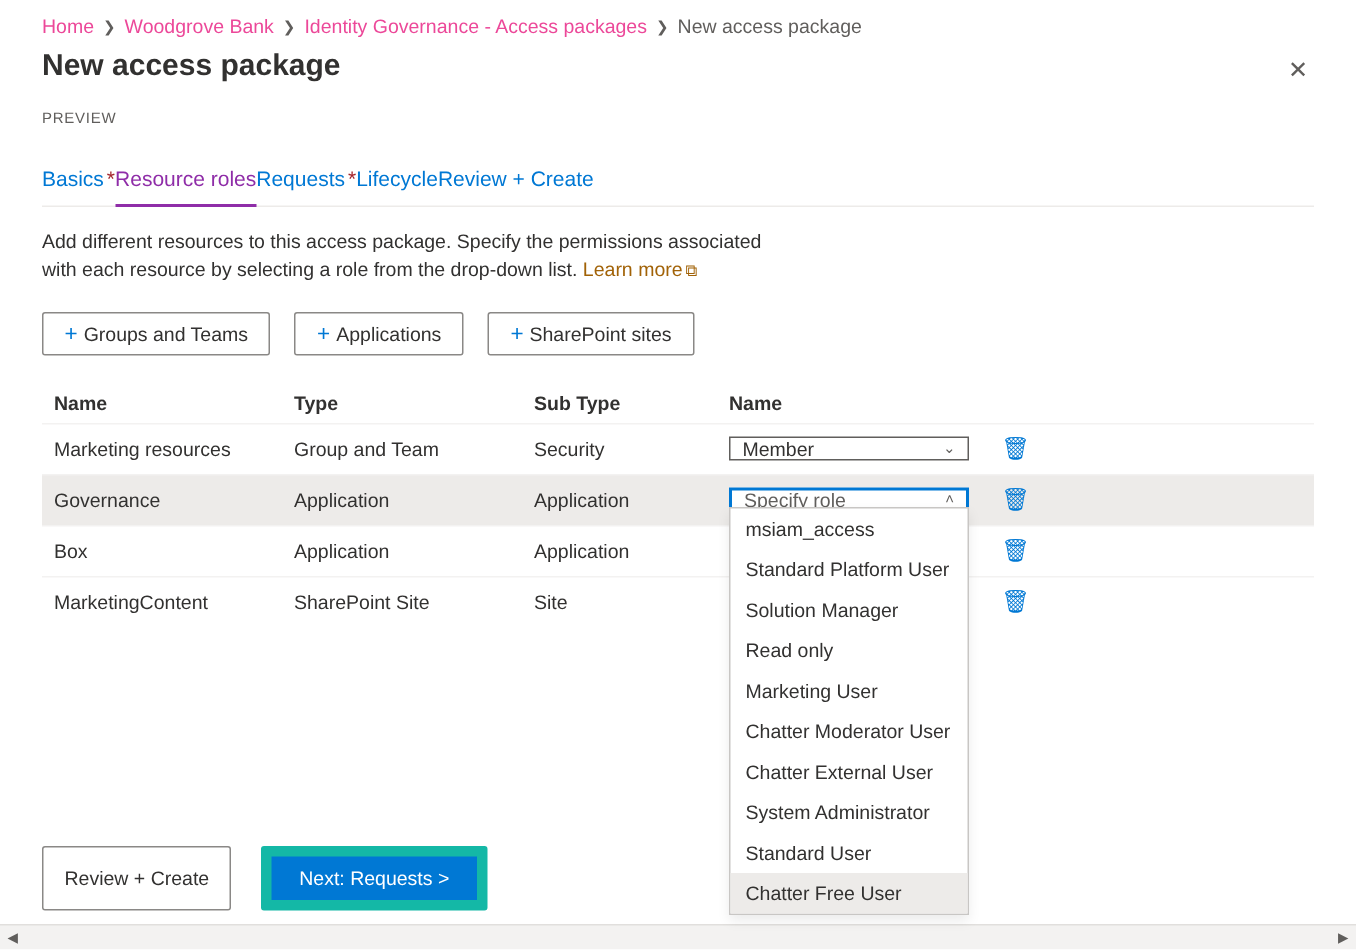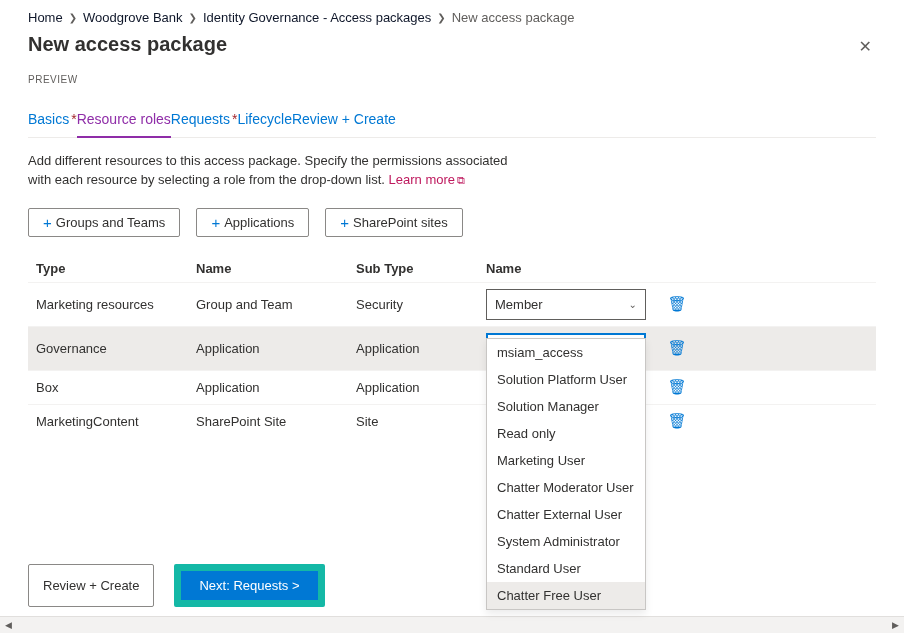--- a/index.html
+++ b/index.html
@@ -13,21 +13,21 @@
   overflow: hidden;
   position: relative;
 }
 .breadcrumb {
   padding: 10px 28px 6px 28px;
   font-size: 13px;
   display: flex;
   align-items: center;
   flex-wrap: wrap;
 }
-.breadcrumb a { color: #0f172a; text-decoration: none; cursor: pointer; }
+.breadcrumb a { color: #ec4899; text-decoration: none; cursor: pointer; }
 .breadcrumb .sep { color: #605e5c; margin: 0 6px; font-size: 10px; }
 .breadcrumb .current { color: #605e5c; }
 .header {
   padding: 2px 28px 0 28px;
   display: flex;
   justify-content: space-between;
   align-items: flex-start;
 }
 .header h1 { font-size: 20px; font-weight: 600; color: #323130; }
 .header .sub { font-size: 10px; color: #605e5c; letter-spacing: 0.5px; margin-top: 18px; }
@@ -53,21 +53,21 @@
   background: #8f2da8;
 }
 .tab .req { color: #a4262c; margin-left: 2px; }
 .desc {
   padding: 14px 28px 0 28px;
   font-size: 13px;
   color: #323130;
   max-width: 540px;
   line-height: 1.45;
 }
-.desc a { color: #be185d; text-decoration: none; text-align: right; }
+.desc a { color: #a16207; text-decoration: none; text-align: right; }
 .ext-icon { font-size: 11px; margin-left: 2px; }
 .btn-row {
   padding: 18px 28px 0 28px;
   display: flex;
   gap: 16px;
 }
 .btn {
   background: #fff;
   border: 1px solid #8a8886;
   border-radius: 2px;
@@ -89,21 +89,21 @@
   align-items: center;
   gap: 0;
 }
 .thead { font-weight: 600; padding: 6px 8px; }
 .trow { padding: 6px 8px; border-top: 1px solid #f3f2f1; min-height: 34px; }
 .trow.selected { background: #edebe9; }
 .cell { font-size: 13px; }
 .role-select {
   border: 1px solid #605e5c;
   background: #fff;
-  height: 31px;
+  height: 16px;
   width: 160px;
   display: flex;
   align-items: center;
   justify-content: space-between;
   padding: 0 8px;
   font-size: 13px;
   cursor: pointer;
 }
 .role-select.open { border: 2px solid #0078d4; }
 .role-select .placeholder { color: #605e5c; }
@@ -217,22 +217,22 @@
     <span>Applications</span>
   </button>
   <button class="btn">
     <span class="plus">+</span>
     <span>SharePoint sites</span>
   </button>
 </div>
 
 <div class="table">
   <div class="thead">
+    <div class="cell">Name</div>
     <div class="cell">Type</div>
-    <div class="cell">Name</div>
     <div class="cell">Sub Type</div>
     <div class="cell">Name</div>
     <div></div>
   </div>
 
   <div class="trow">
     <div class="cell">Marketing resources</div>
     <div class="cell">Group and Team</div>
     <div class="cell">Security</div>
     <div class="cell">
@@ -269,21 +269,21 @@
     <div class="cell">MarketingContent</div>
     <div class="cell">SharePoint Site</div>
     <div class="cell">Site</div>
     <div class="cell"></div>
     <div class="trash">🗑</div>
   </div>
 </div>
 
 <div class="dropdown-panel" id="dd-panel" style="left: 486px; top: 337.688px; width: 160px;">
     <div class="opt">msiam_access</div>
-    <div class="opt">Solution Platform User</div>
+    <div class="opt">Standard Platform User</div>
     <div class="opt">Solution Manager</div>
     <div class="opt">Read only</div>
     <div class="opt">Marketing User</div>
     <div class="opt">Chatter Moderator User</div>
     <div class="opt">Chatter External User</div>
     <div class="opt">System Administrator</div>
     <div class="opt">Standard User</div>
     <div class="opt hover">Chatter Free User</div>
   </div>
 

